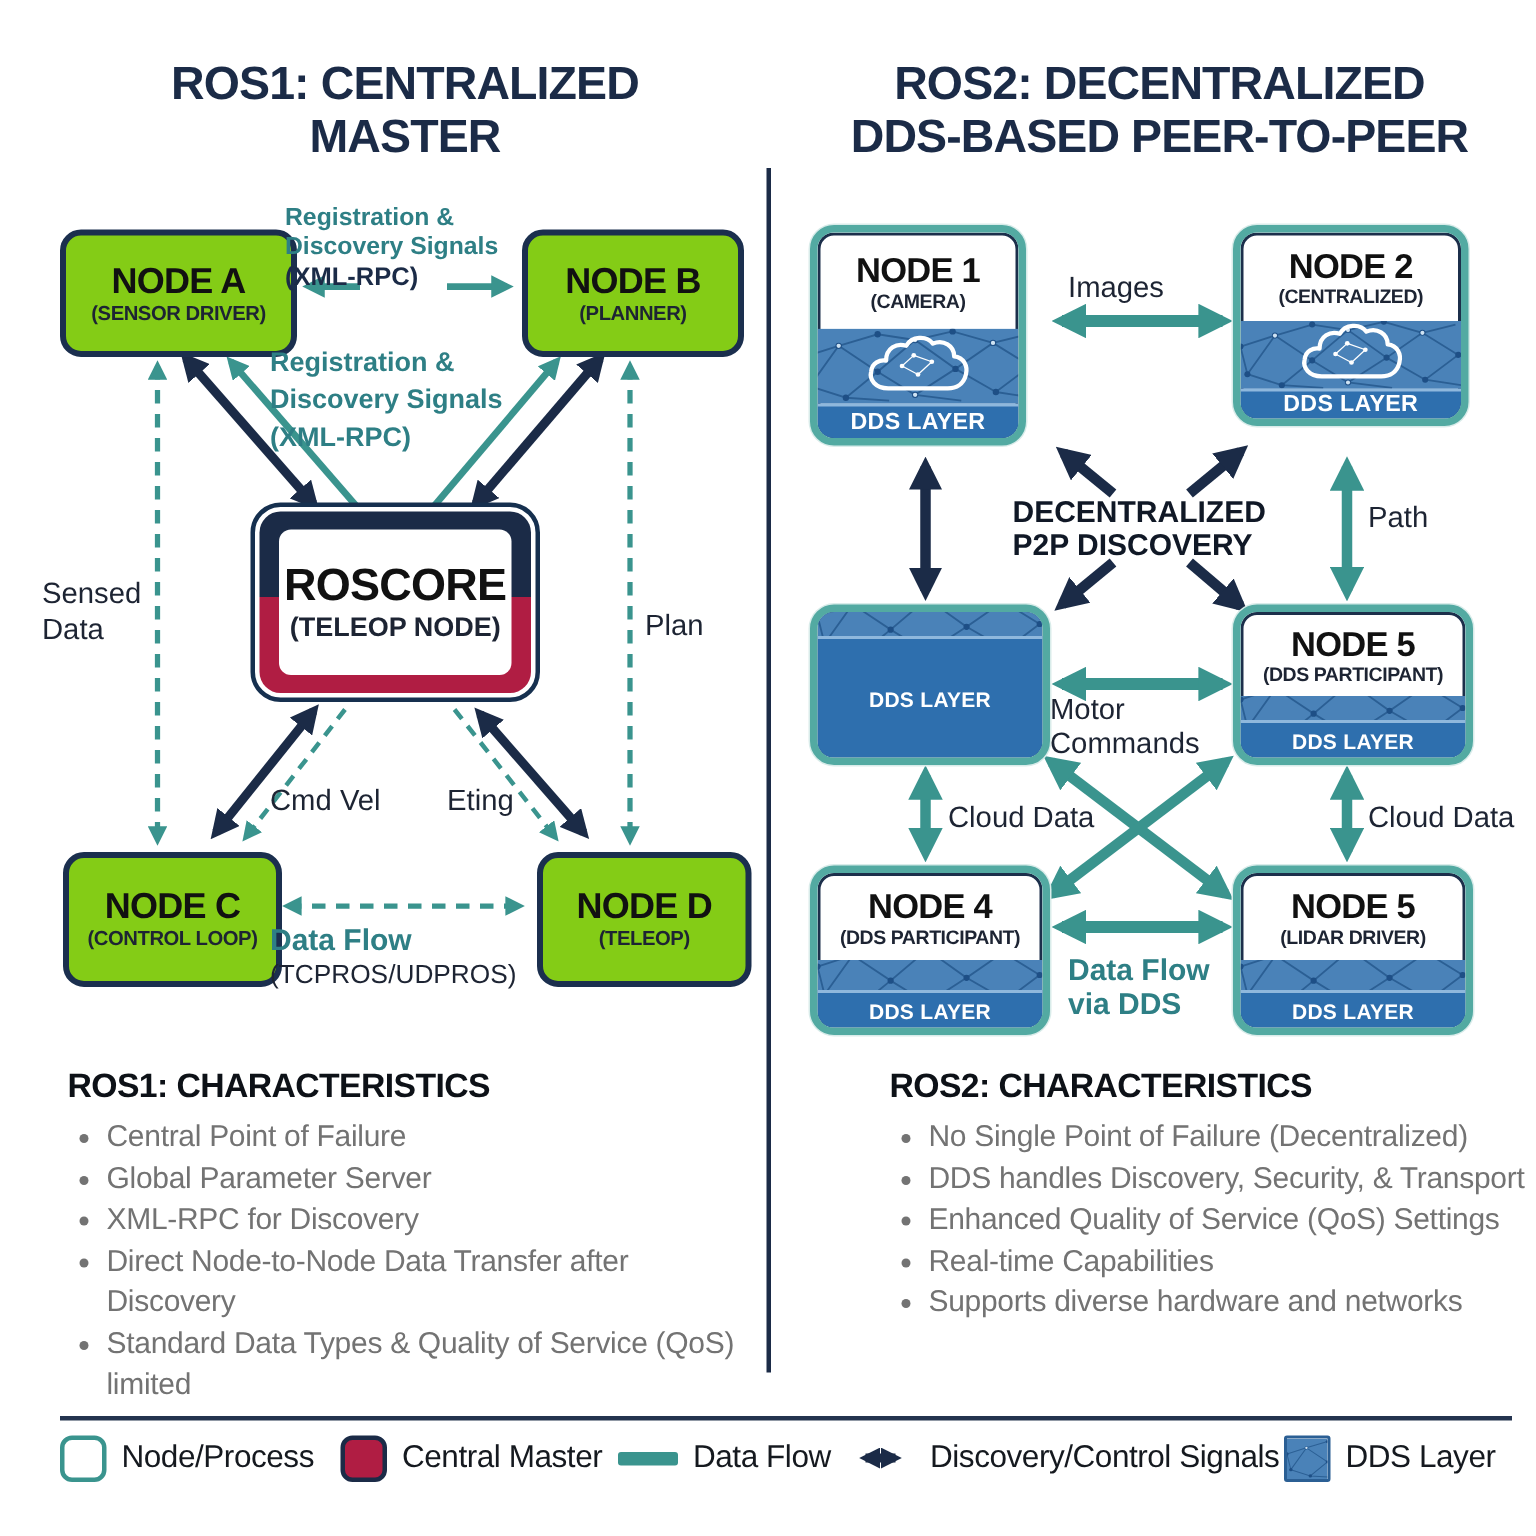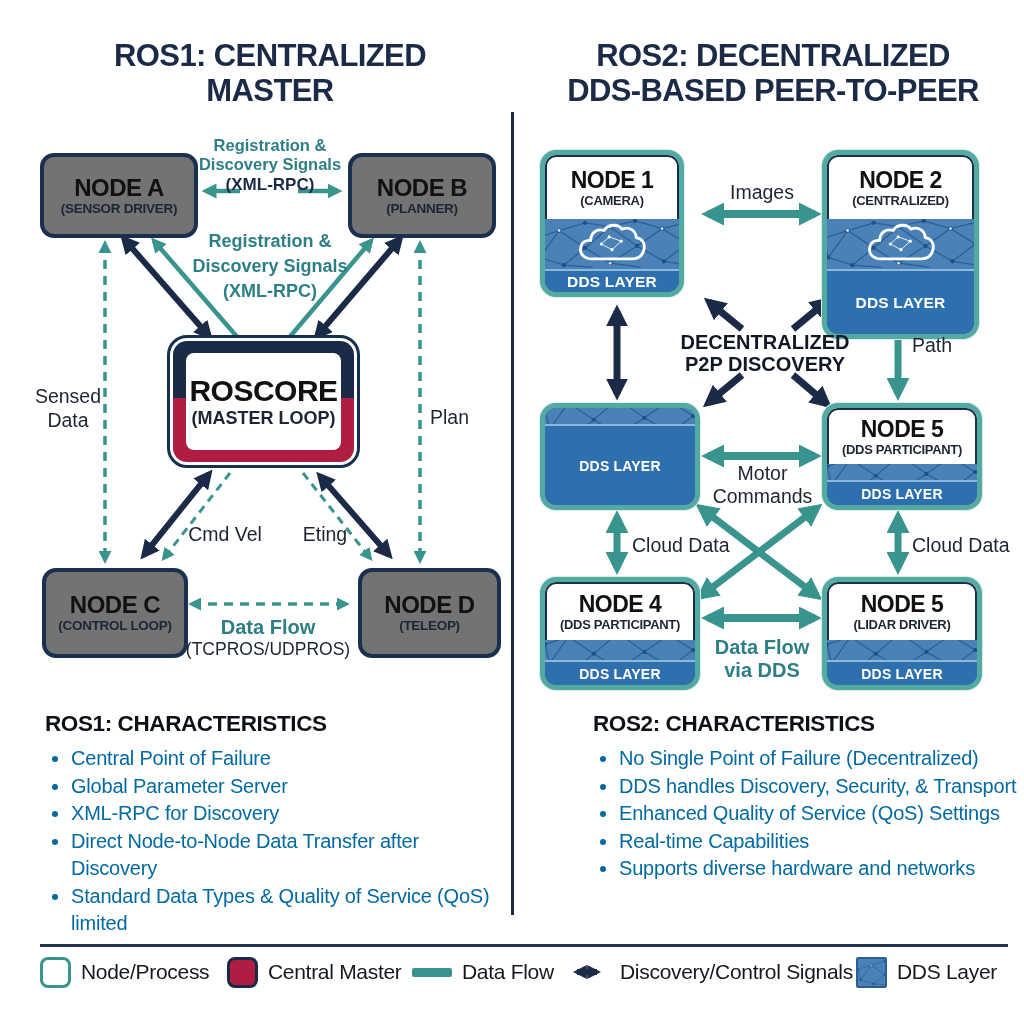--- a/index.html
+++ b/index.html
@@ -1,27 +1,27 @@
 <!DOCTYPE html>
 <html><head>
 <meta charset="utf-8">
 <style>
   html,body{margin:0;padding:0;background:#fff;}
   body{width:1024px;height:1024px;position:relative;overflow:hidden;
        font-family:"Liberation Sans","DejaVu Sans",sans-serif;color:#14202e;}
   .abs{position:absolute;}
   .pre{white-space:pre-line;}
-  .center{text-align:center;}
+  .center{}
 
   
   .panel-title{font-size:31px;line-height:35px;font-weight:700;letter-spacing:-0.6px;
                color:#1b2b47;text-align:center;}
 
   
-  .node1{background:#737373;border:4px solid #1b2f4e;border-radius:14px;
+  .node1{background:#84cc16;border:4px solid #1b2f4e;border-radius:14px;
          display:flex;flex-direction:column;align-items:center;justify-content:center;}
   .node1 .n-name{font-weight:700;font-size:24px;letter-spacing:-0.5px;color:#111;line-height:26px;}
   .node1 .n-role{font-weight:700;font-size:13.5px;letter-spacing:-0.3px;color:#1d2433;line-height:16px;}
 
   
   .roscore-outer{border:3px solid #16304f;border-radius:20px;background:#fff;padding:3px;box-sizing:border-box;}
   .roscore-frame{background:linear-gradient(180deg,#1b2b47 0%,#1b2b47 47%,#b01d43 47%,#b01d43 100%);
                  border-radius:14px;padding:12px 13px;height:100%;box-sizing:border-box;}
   .roscore-inner{background:#fff;border-radius:8px;height:100%;display:flex;flex-direction:column;
                  align-items:center;justify-content:center;}
@@ -43,21 +43,21 @@
   .bar-lg{font-size:15.5px;} .bar-sm{font-size:14px;}
 
   
   .lbl{color:#1d2433;font-size:19.5px;font-weight:500;line-height:24px;}
   .lbl-teal{color:#2e7f85;font-weight:700;}
   .lbl-bold-dark{color:#101826;font-weight:700;}
 
   
   .chars h3{margin:0;font-size:22.5px;font-weight:700;letter-spacing:-0.4px;color:#0d1117;}
   .chars ul{margin:8px 0 0;padding:0 0 0 26px;width:426px;}
-  .chars li{font-size:20px;line-height:27.5px;letter-spacing:-0.2px;color:#0369a1;}
+  .chars li{font-size:20px;line-height:27.5px;letter-spacing:-0.2px;color:#737373;}
 
   
   .legend-group{display:flex;align-items:center;gap:10px;height:32px;}
   .legend-label{font-size:21px;font-weight:500;color:#15191f;letter-spacing:-0.3px;white-space:nowrap;}
   .lg-node{width:25px;height:25px;background:#fff;border:3.5px solid #3a948e;border-radius:8px;}
   .lg-master{width:25px;height:25px;background:#b01d43;border:3.5px solid #1b2b47;border-radius:8px;}
   .lg-line{width:40px;height:9px;background:#3a948e;border-radius:2px;}
   .lg-dds{width:27px;height:27px;border:2px solid #2b5f94;border-radius:2px;overflow:hidden;}
   .divider-v{background:#1b2b47;width:3px;}
   .divider-h{background:#24344f;height:3px;}
@@ -176,21 +176,21 @@
   <div class="n-role">(SENSOR DRIVER)</div>
 </div>
 <div class="abs node1" style="left:348px;top:153px;width:140px;height:77px;">
   <div class="n-name">NODE B</div>
   <div class="n-role">(PLANNER)</div>
 </div>
 <div class="abs roscore-outer" style="left:167px;top:335px;width:193px;height:133px;">
   <div class="roscore-frame">
     <div class="roscore-inner">
       <div class="n-name">ROSCORE</div>
-      <div class="n-role">(MASTER LOOP)</div>
+      <div class="n-role">(TELEOP NODE)</div>
     </div>
   </div>
 </div>
 <div class="abs node1" style="left:42px;top:568px;width:138px;height:82px;">
   <div class="n-name">NODE C</div>
   <div class="n-role">(CONTROL LOOP)</div>
 </div>
 <div class="abs node1" style="left:358px;top:568px;width:135px;height:82px;">
   <div class="n-name">NODE D</div>
   <div class="n-role">(TELEOP)</div>
@@ -222,21 +222,21 @@
   <div class="n2-pattern" style="height:50px;">
     <svg class="mesh-svg">
         <use href="#mesh"></use>
       </svg>
     <svg class="n2-cloud" width="72" height="44" viewBox="0 0 100 62">
         <use href="#cloud"></use>
       </svg>
   </div>
   <div class="n2-bar bar-lg">DDS LAYER</div>
 </div>
-<div class="abs node2" style="left:822px;top:150px;width:157px;height:189px;">
+<div class="abs node2" style="left:822px;top:150px;width:157px;height:134px;">
   <div class="n2-top" style="height:54px;">
     <div class="n-name">NODE 2</div>
     <div class="n-role">(CENTRALIZED)</div>
   </div>
   <div class="n2-pattern" style="height:50px;">
     <svg class="mesh-svg">
         <use href="#mesh"></use>
       </svg>
     <svg class="n2-cloud" width="72" height="44" viewBox="0 0 100 62">
         <use href="#cloud"></use>

